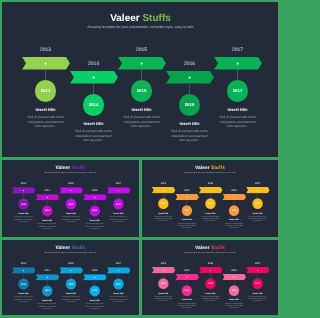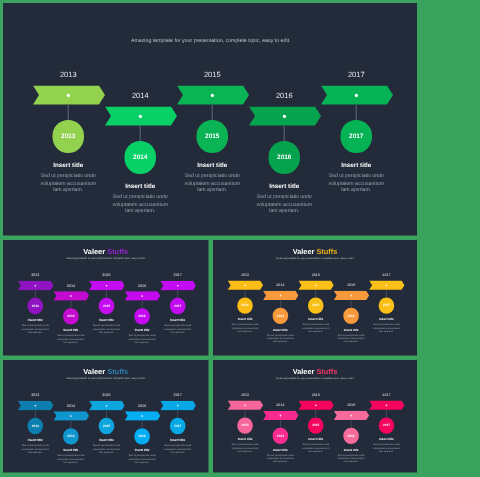--- a/index.html
+++ b/index.html
@@ -30,20 +30,21 @@
   .yr{position:absolute;color:#e8ebf0;text-align:center;white-space:nowrap;}
   .ititle{position:absolute;color:#ffffff;font-weight:bold;text-align:center;white-space:nowrap;}
   .ibody{position:absolute;color:#99a1b0;text-align:center;}
 </style>
 </head>
 <body>
 
 <div class="frame">
   <div class="slide hero">
       <div class="stage" style="width: 277px; height: 155px; transform: scale(1);">
+        <div class="ttl" style="left: 0px; top: 12px; width: 277px; font-size: 10px; line-height: 10px; letter-spacing: 0px;"><span class="p">Valeer</span> <span class="s" style="color: rgb(124, 190, 82);">Stuffs</span></div>
         <div class="sub" style="left: 0px; top: 23.4px; width: 277px; font-size: 3.5px; line-height: 4px;">Amazing template for your presentation, complete topic, easy to edit.</div>
         <div class="yr" style="left: 19.5px; top: 45px; width: 48px; font-size: 5px;">2013</div>
         <div class="banner" style="left: 19.5px; top: 55px;">
           <svg width="48" height="12.6" viewBox="0 0 48 12.6">
             <polygon points="0,0 44,0 48,6.3 44,12.6 0,12.6 4,6.3" fill="#92d24e"></polygon>
           </svg>
         </div>
         <div class="stem" style="left: 43.15px; top: 67.6px; height: 10.5px;"></div>
         <div class="dot" style="left: 41.9px; top: 59.7px;">
           <svg width="3.2" height="3.2" viewBox="0 0 32 32">

